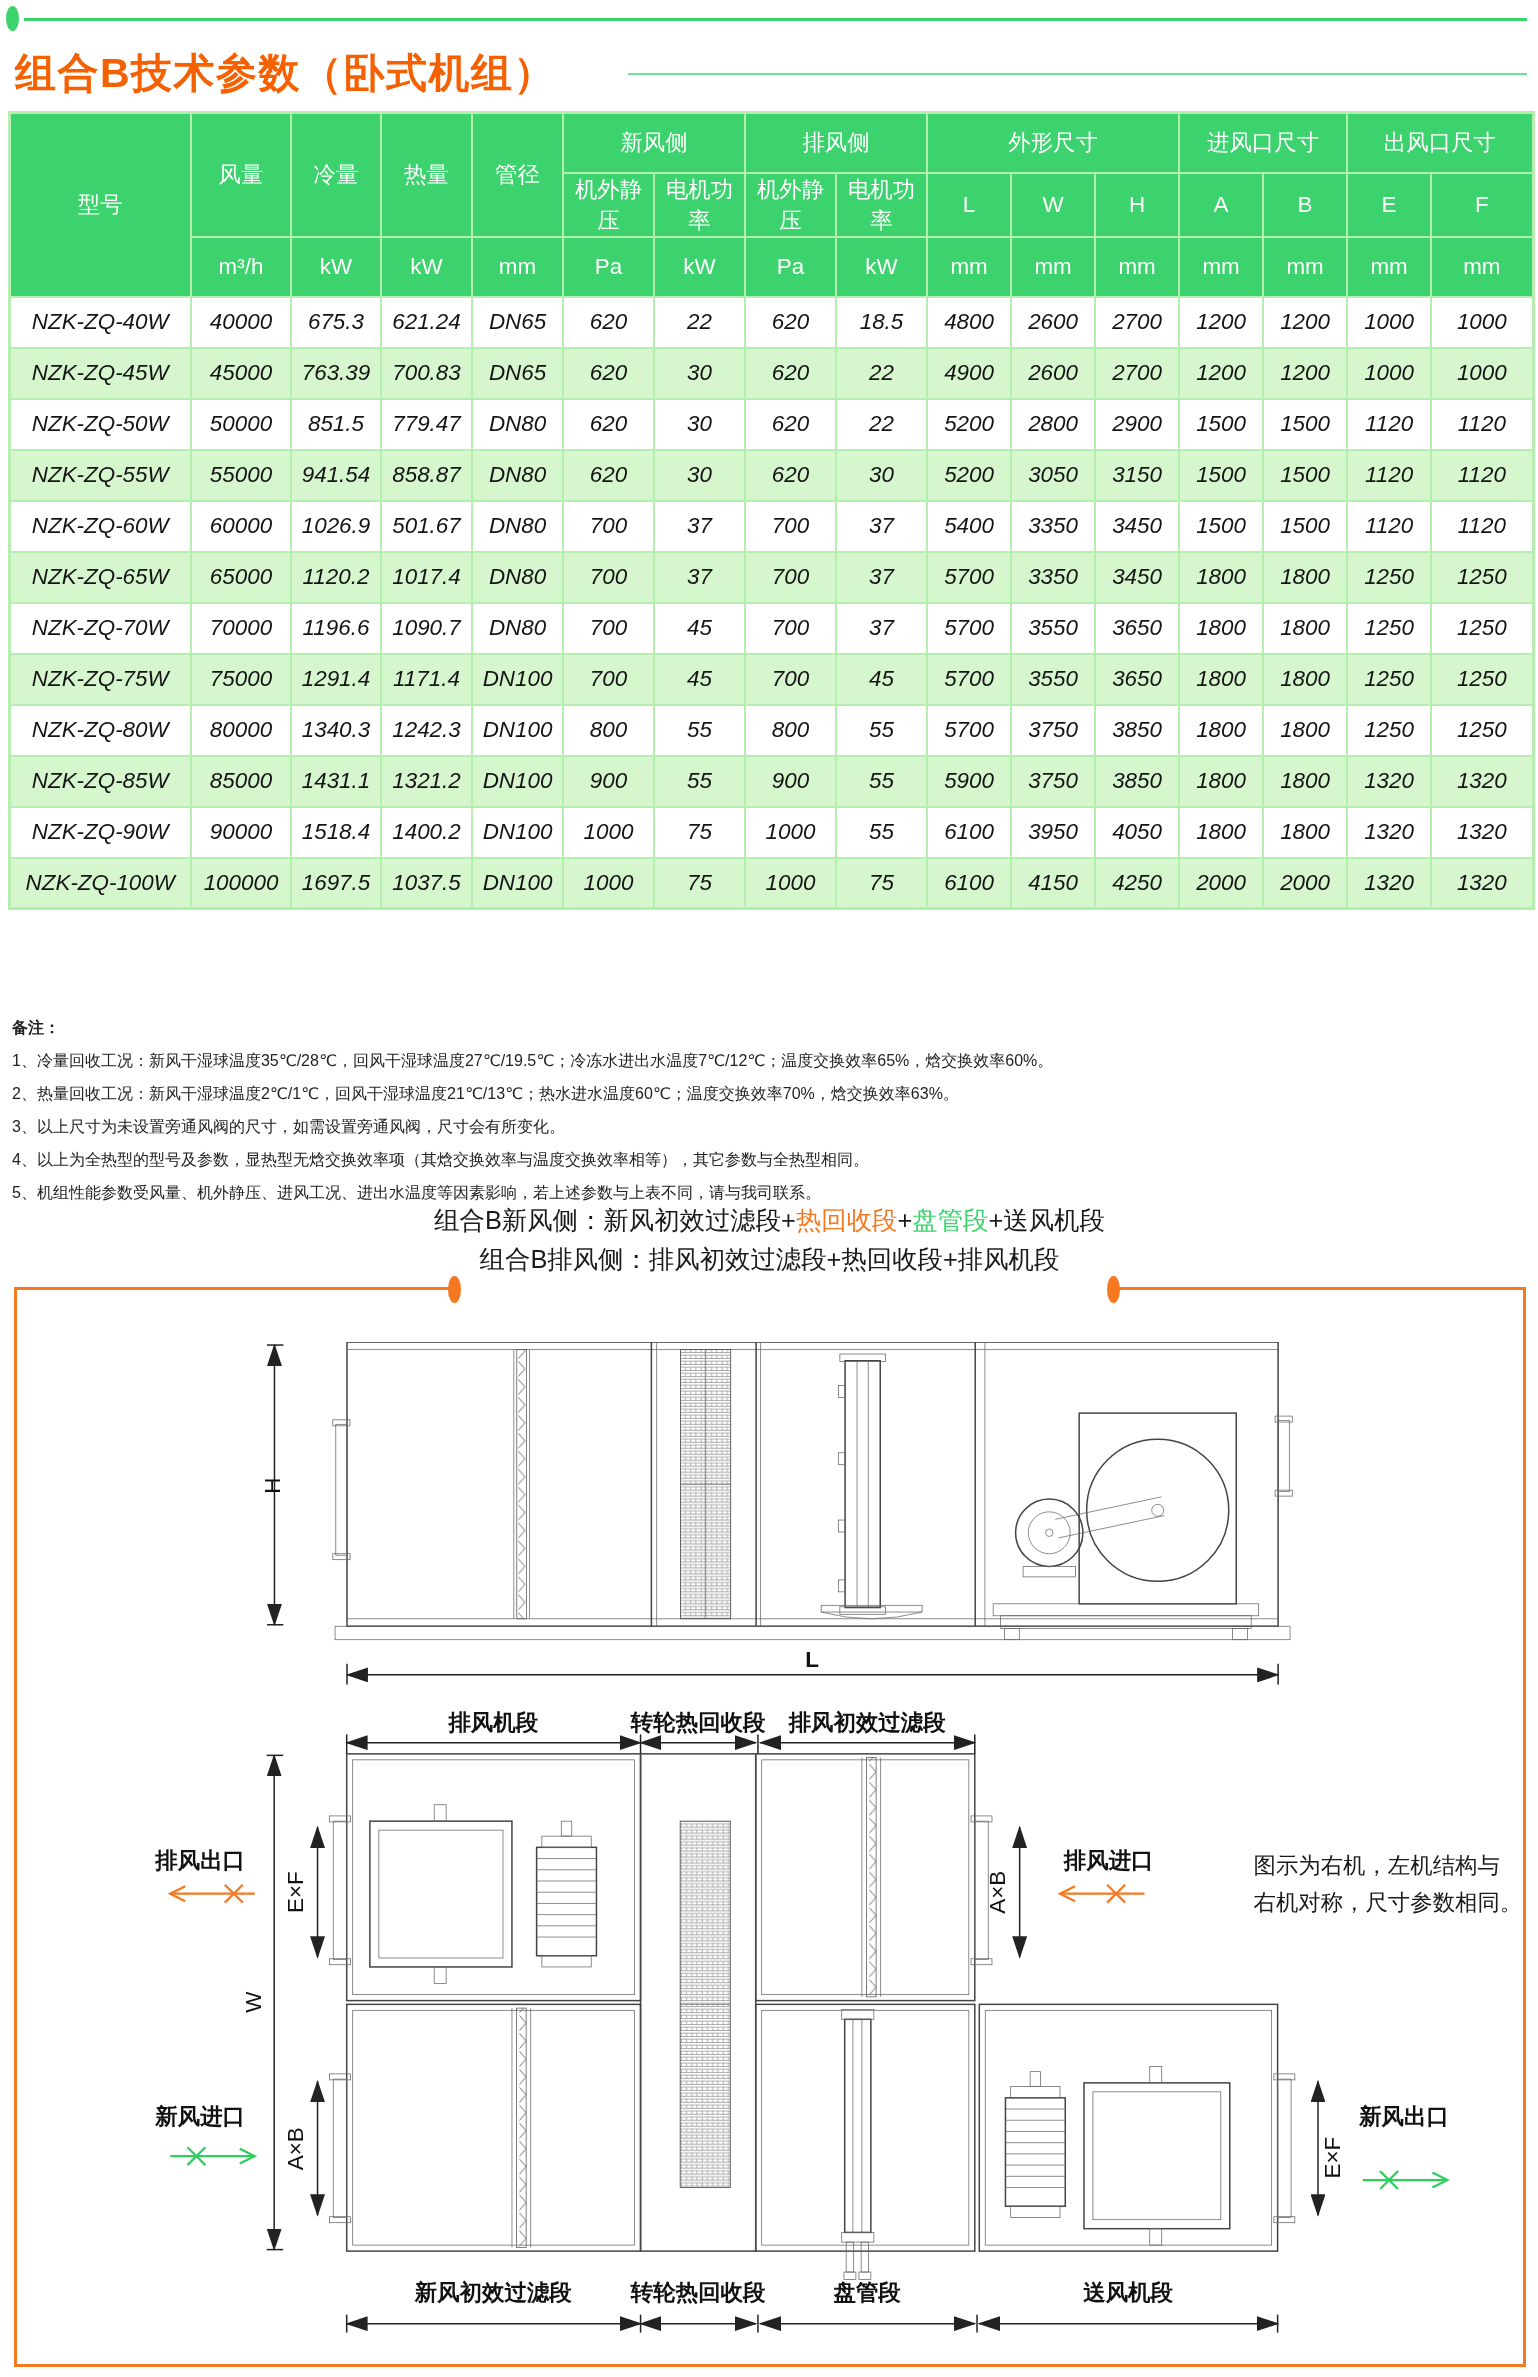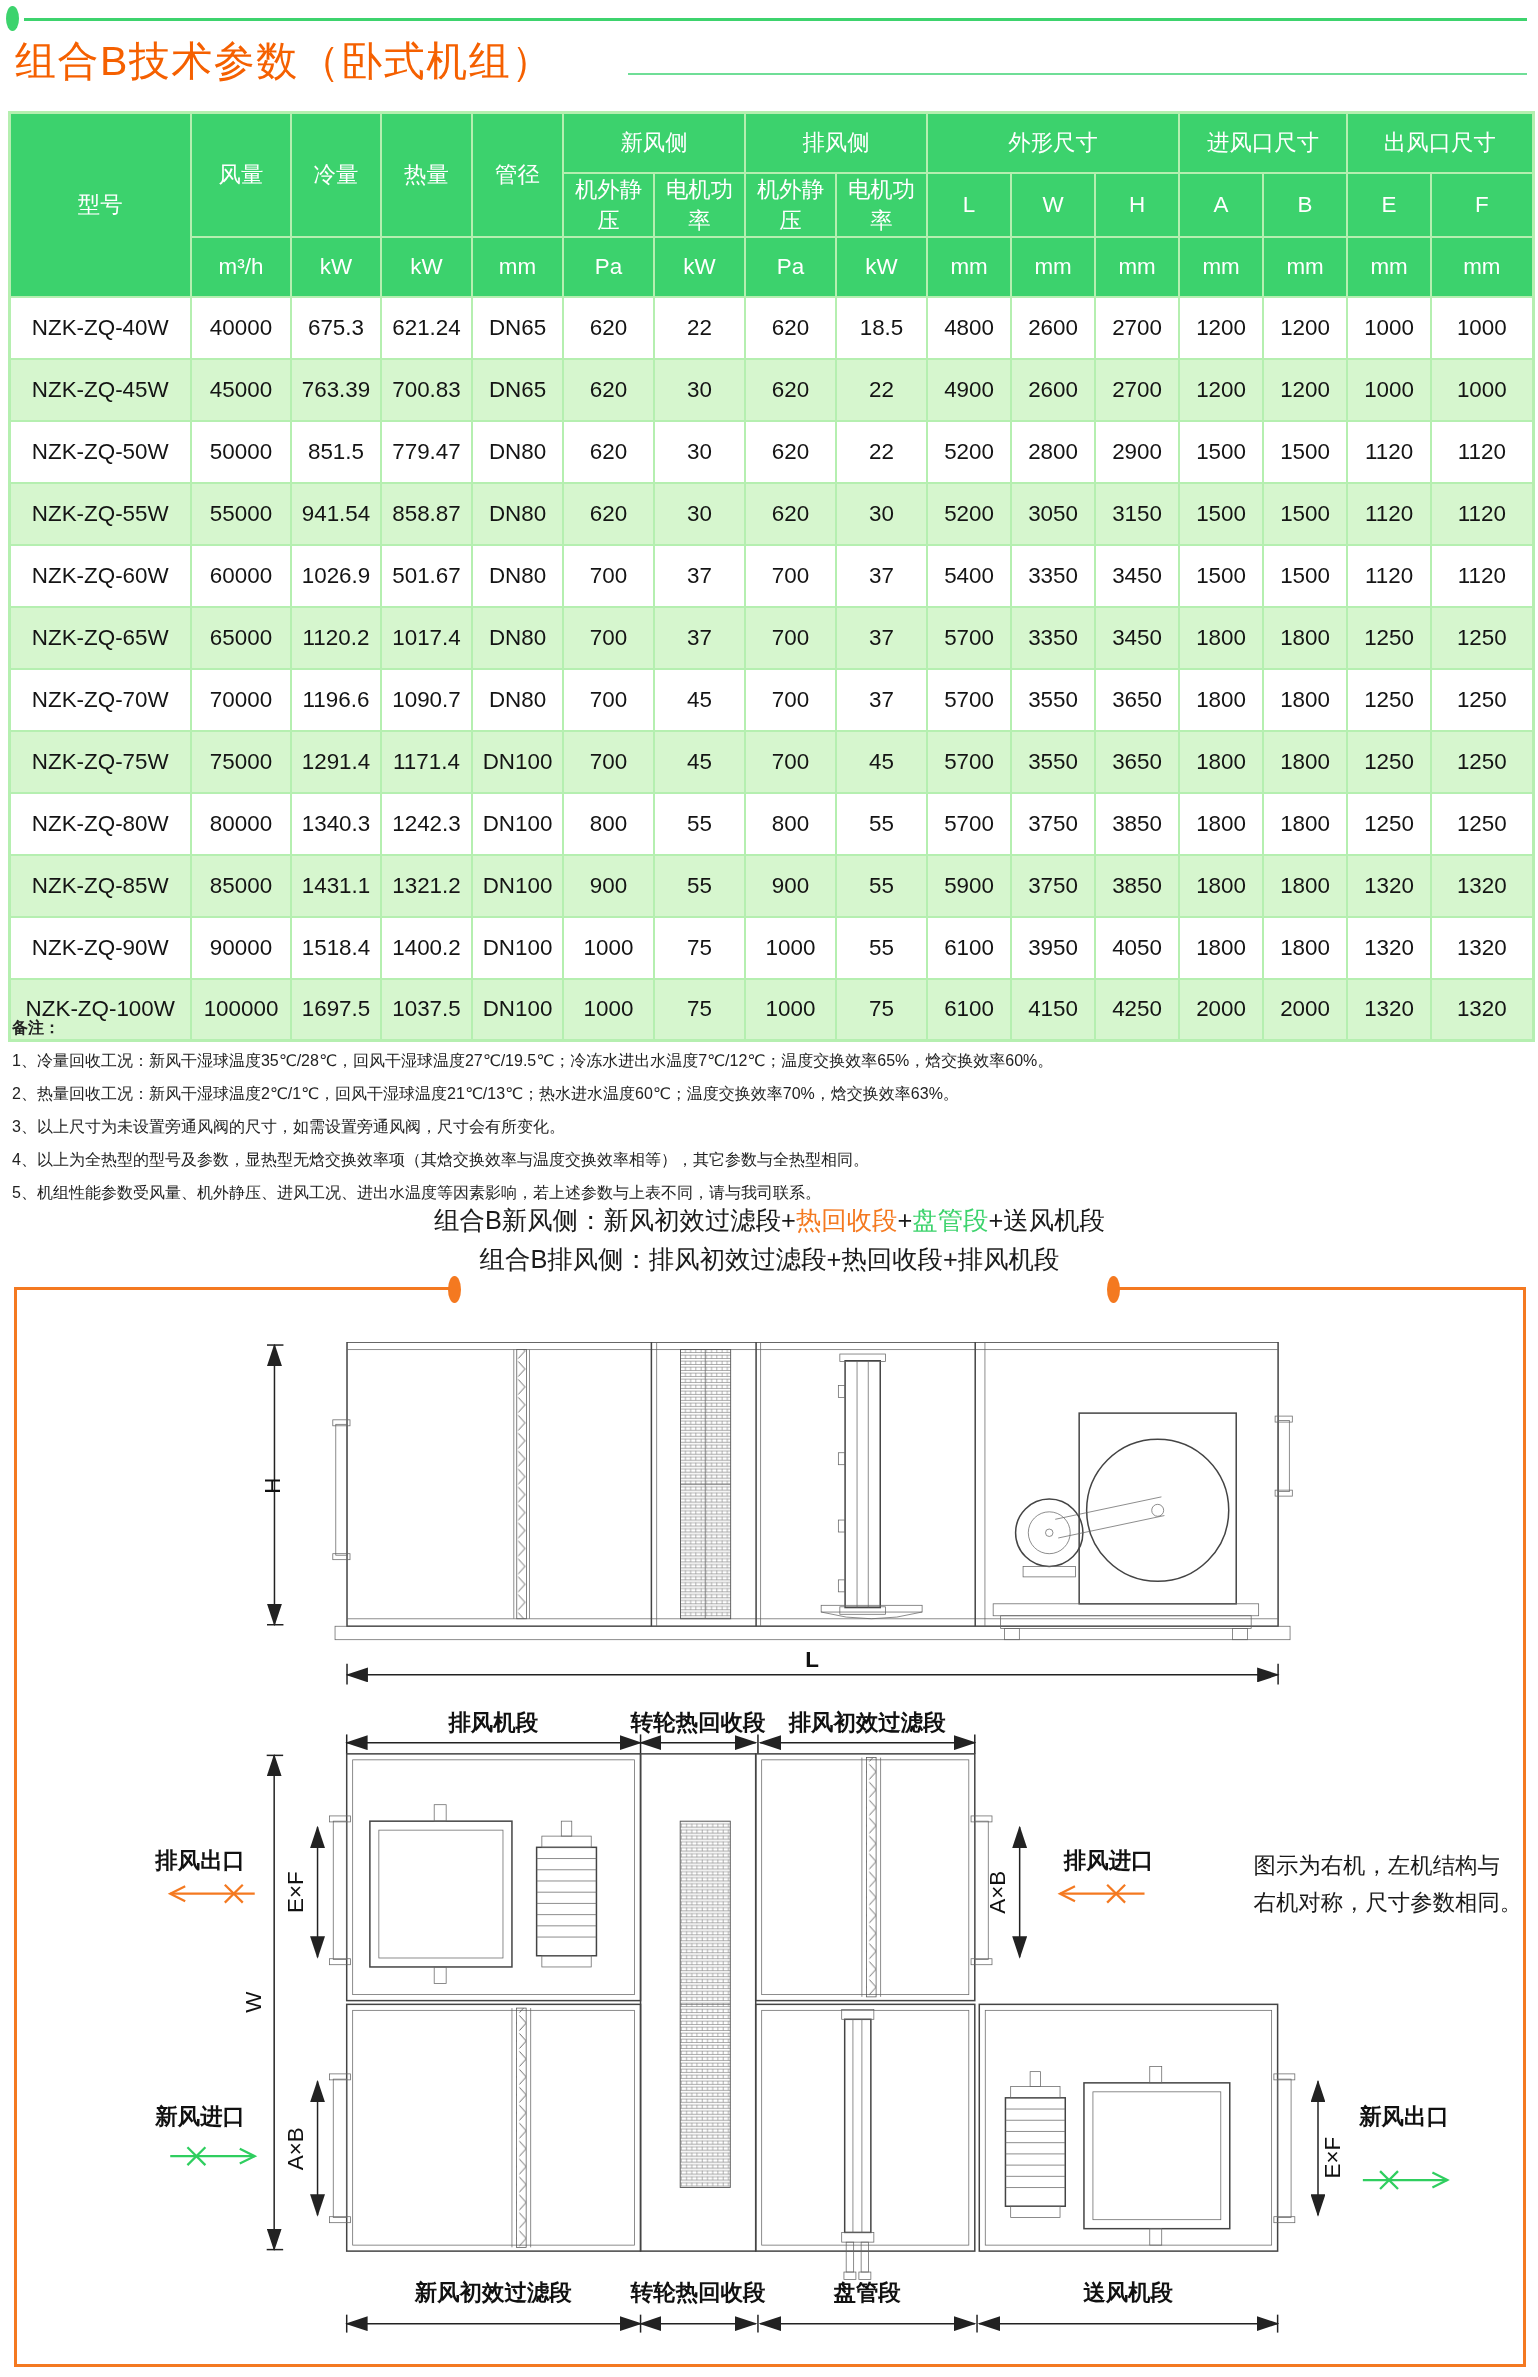--- a/index.html
+++ b/index.html
@@ -5,32 +5,32 @@
   * { margin:0; padding:0; box-sizing:border-box; }
   html,body { background:#fff; }
   body {
     width:1539px; height:2377px; position:relative; overflow:hidden;
     font-family:"Liberation Sans","DejaVu Sans",sans-serif; color:#111;
   }
   
   .hdr-dot { position:absolute; left:6px; top:6px; width:12.7px; height:25.4px;
     background:#3DD36D; border-radius:50%; }
   .hdr-line-top { position:absolute; left:24px; right:12px; top:18px; height:3px; background:#3DD36D; }
-  .page-title { position:absolute; left:15px; top:34px; font-size:41px; font-weight:normal;
+  .page-title { position:absolute; left:15px; top:46px; font-size:41px; font-weight:bold;
     color:#F56000; letter-spacing:1.5px; }
   .hdr-underline { position:absolute; left:628px; right:12px; top:73px; height:2.2px; background:#6FDE97; }
 
   
   table.spec { position:absolute; left:7.5px; top:111px; width:1524px;
     border-collapse:collapse; table-layout:fixed; text-align:center; }
   table.spec th, table.spec td { border:2.2px solid #B5EFB0; padding:0; text-align:center; vertical-align:middle; }
   table.spec { border:3.7px solid #B5EFB0; }
   table.spec thead th { background:#3CD26D; color:#fff; font-weight:normal; font-size:22.4px;margin-left:34px; }
   table.spec thead tr { height:60px; }
-  table.spec tbody tr { height:62px; background:#fff; }
+  table.spec tbody tr { height:51px; background:#fff;font-style:italic; }
   table.spec tbody tr.alt { background:#D6F6CE;padding-left:33px; }
   table.spec tbody td { font-size:22.4px; color:#141414; }
 
   
   .notes { position:absolute; left:12px; top:1011px; right:6px; font-size:16px; color:#222; }
   .notes .nh { font-weight:bold; line-height:33px; }
   .notes .ni { line-height:33px; white-space:nowrap; }
 
   
   .caption { position:absolute; left:0; top:1201px; width:100%; text-align:center;

